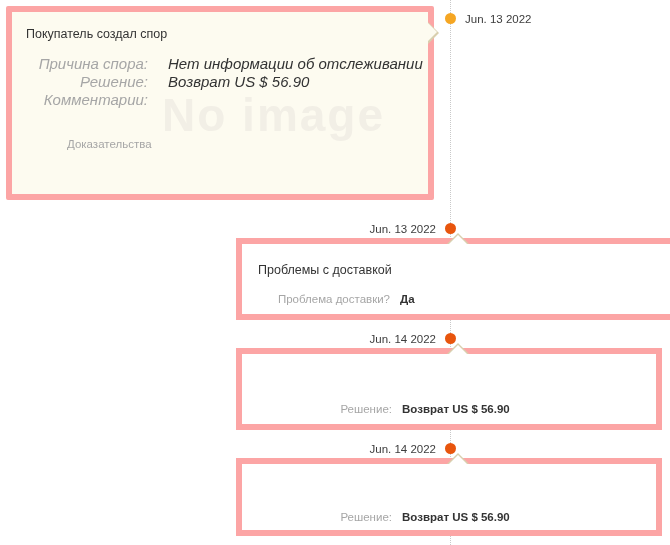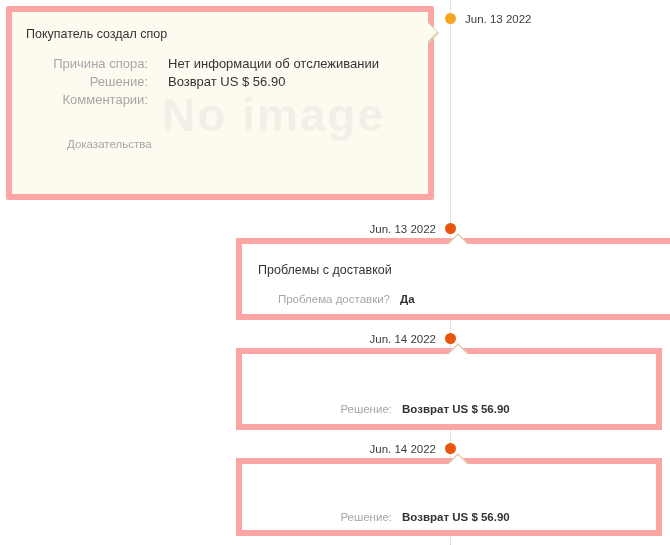--- a/index.html
+++ b/index.html
@@ -149,23 +149,24 @@
     position: absolute;
     left: 16px;
     top: 18px;
   }
 
   
   .kv-row {
     position: absolute;
     display: flex;
     align-items: baseline;
-    font-size: 13px;
+    font-size: 15px;
     line-height: 16px;
     white-space: nowrap;
+    font-style: italic;
   }
   .kv-label {
     color: #a6a6a6;
     text-align: right;
   }
   .kv-value {
     color: #333333;
     margin-left: 8px;
   }
 

